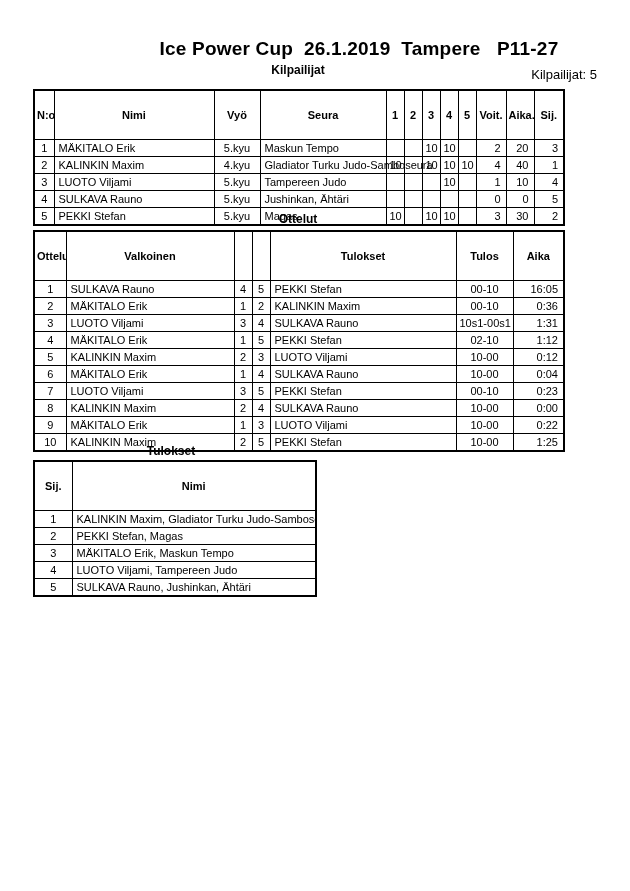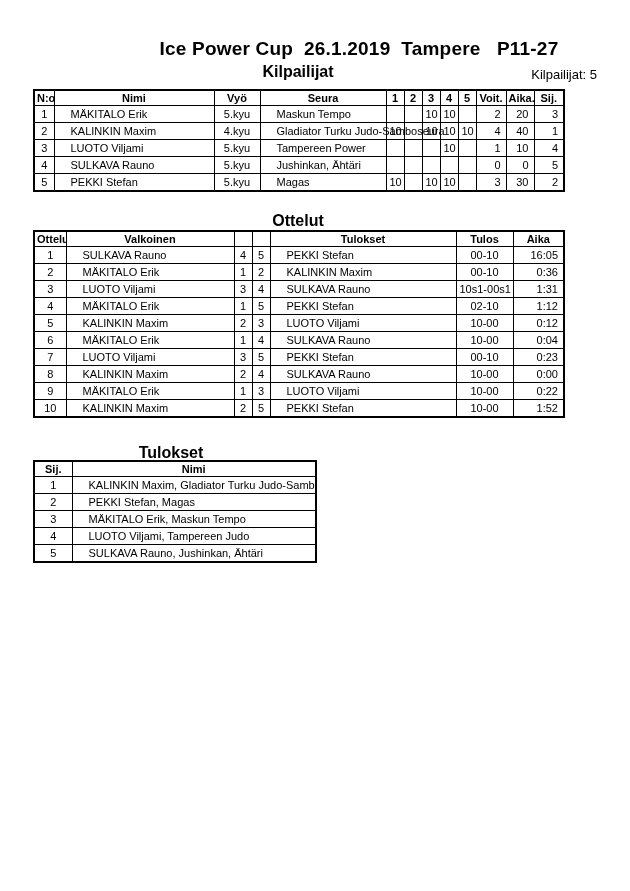--- a/index.html
+++ b/index.html
@@ -10,40 +10,40 @@
     position: relative;
     font-family: "Liberation Sans", "DejaVu Sans", sans-serif;
     color: #000;
   }
   .title {
     position: absolute; top: 38px; left: 0; width: 630px;
     text-align: center; font-size: 19px; font-weight: bold;
     white-space: pre; letter-spacing: 0.2px; margin-left: 44px;
   }
   .section-heading {
-    position: absolute; font-size: 16px; font-weight: bold; text-align: center;
+    position: absolute; font-size: 12px; font-weight: bold; text-align: center;
   }
   #heading-competitors { top: 63px; left: 33px; width: 530px; }
   #heading-matches     { top: 212px; left: 33px; width: 530px; }
   #heading-results     { top: 444px; left: 30px; width: 282px; }
   .count-note { position: absolute; top: 67px; right: 33px; font-size: 13px; }
 
   table {
     border-collapse: collapse; table-layout: fixed;
     position: absolute; background: #fff;
     border: 2px solid #000;
   }
   #competitors-table { top: 89px;  left: 33px; width: 530px; }
   #matches-table     { top: 230px; left: 33px; width: 530px; }
   #results-table     { top: 460px; left: 33px; width: 282px; }
 
   th, td { border: 1px solid #000; font-size: 11px; }
-  th { font-weight: bold; padding: 1px 2px; height: 15px; text-align: center; white-space: nowrap; overflow: hidden; }
+  th { font-weight: bold; padding: 18px 2px; height: 15px; text-align: center; white-space: nowrap; overflow: hidden; }
   td { padding: 1px 3px; height: 17px; white-space: nowrap; overflow: hidden; }
-  td.l { text-align: left; padding-left: 16px; }
+  td.l { text-align: left; padding-left: 4px; }
   td.c { text-align: center; }
   td.r { text-align: right; padding-right: 5px; }
   td.spill { overflow: visible; }
   td.spill span { white-space: nowrap; }
 </style>
 </head>
 <body>
 
 <div class="title">Ice Power Cup  26.1.2019  Tampere   P11-27</div>
 
@@ -107,21 +107,21 @@
         <td class="c">10</td>
         <td class="c">10</td>
         <td class="r">4</td>
         <td class="r">40</td>
         <td class="r">1</td>
       </tr>
       <tr>
         <td class="c">3</td>
         <td class="l">LUOTO Viljami</td>
         <td class="c">5.kyu</td>
-        <td class="l spill"><span>Tampereen Power</span></td>
+        <td class="l spill"><span>Tampereen Judo</span></td>
         <td class="c"></td>
         <td class="c"></td>
         <td class="c"></td>
         <td class="c">10</td>
         <td class="c"></td>
         <td class="r">1</td>
         <td class="r">10</td>
         <td class="r">4</td>
       </tr>
       <tr>
@@ -260,21 +260,21 @@
         <td class="c">10-00</td>
         <td class="r">0:22</td>
       </tr>
       <tr>
         <td class="c">10</td>
         <td class="l">KALINKIN Maxim</td>
         <td class="c">2</td>
         <td class="c">5</td>
         <td class="l">PEKKI Stefan</td>
         <td class="c">10-00</td>
-        <td class="r">1:52</td>
+        <td class="r">1:25</td>
       </tr>
     </tbody>
 </table>
 
 <div class="section-heading" id="heading-results">Tulokset</div>
 
 <table id="results-table">
   <colgroup>
     <col style="width:38px">
       <col style="width:244px">

